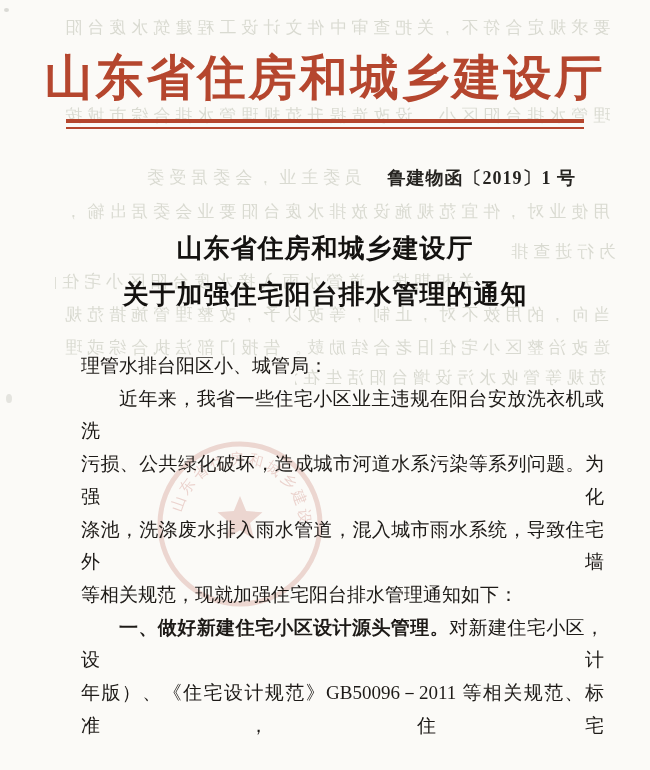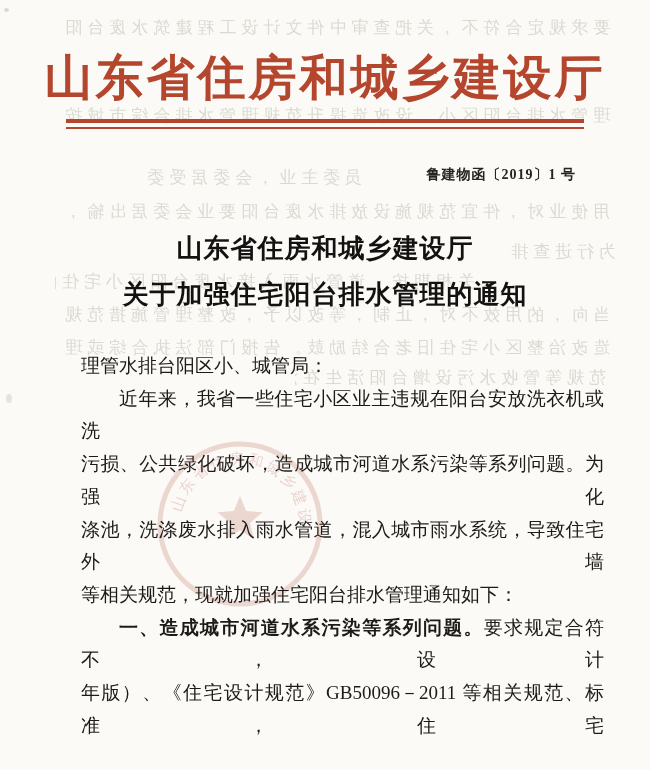--- a/index.html
+++ b/index.html
@@ -20,21 +20,21 @@
     white-space:nowrap;
   }
   .rule { position:absolute; left:66px; width:518px; background:#b5462e; }
   .rule-thick { top:119px; height:4px; }
   .rule-thin  { top:127px; height:2px; }
 
   
   .doc-number {
     position:absolute; top:166px; left:0; right:74px;
     text-align:right;
-    font-size:14px; font-weight:700; color:#262421;
+    font-size:18px; font-weight:700; color:#262421;
     letter-spacing:1px;
   }
 
   
   .doc-title {
     position:absolute; top:226px; left:0; right:0;
     text-align:center;
     font-size:26px; font-weight:700; color:#141210;
     line-height:46px; letter-spacing:1px;
   }
@@ -119,21 +119,21 @@
     <div class="body-line justify">
       <span class="seg-bold"></span><span>污损、公共绿化破坏，造成城市河道水系污染等系列问题。为强化</span>
     </div>
     <div class="body-line justify">
       <span class="seg-bold"></span><span>涤池，洗涤废水排入雨水管道，混入城市雨水系统，导致住宅外墙</span>
     </div>
     <div class="body-line">
       <span class="seg-bold"></span><span>等相关规范，现就加强住宅阳台排水管理通知如下：</span>
     </div>
     <div class="body-line indent justify">
-      <span class="seg-bold">一、造成城市河道水系污染等系列问题。</span><span>要求规定合符不，设计</span>
+      <span class="seg-bold">一、做好新建住宅小区设计源头管理。</span><span>对新建住宅小区，设计</span>
     </div>
     <div class="body-line justify">
       <span class="seg-bold"></span><span>年版）、《住宅设计规范》GB50096－2011 等相关规范、标准，住宅</span>
     </div>
 
   </div>
 
   <div class="speck speck-1"></div>
   <div class="speck speck-2"></div>
 

